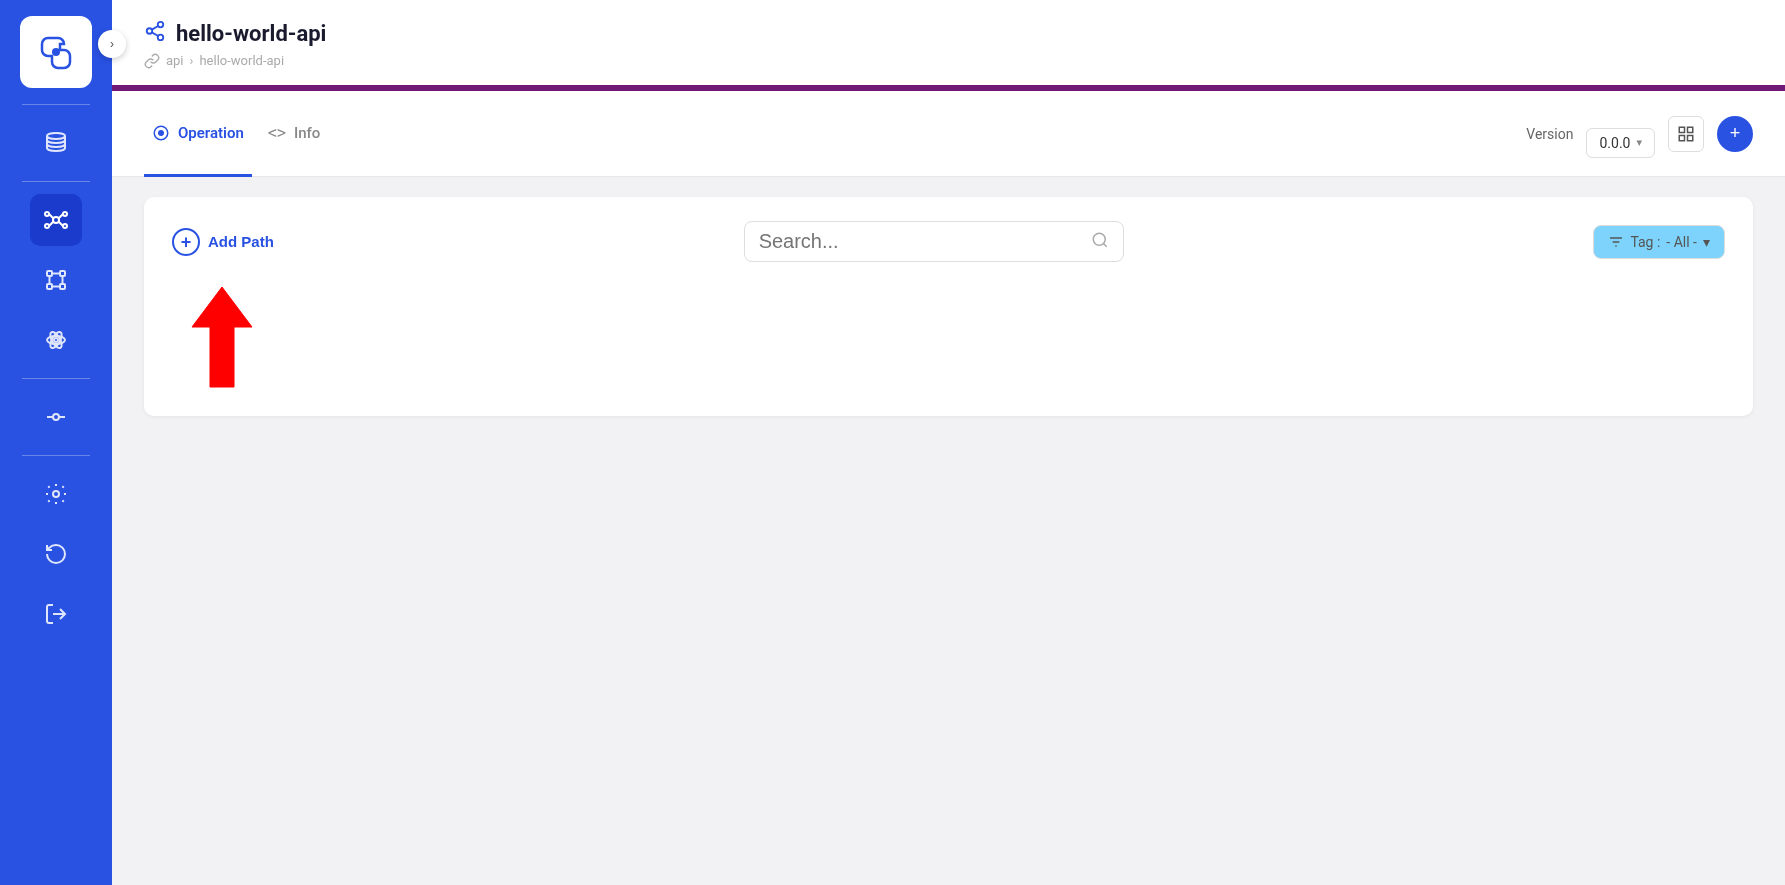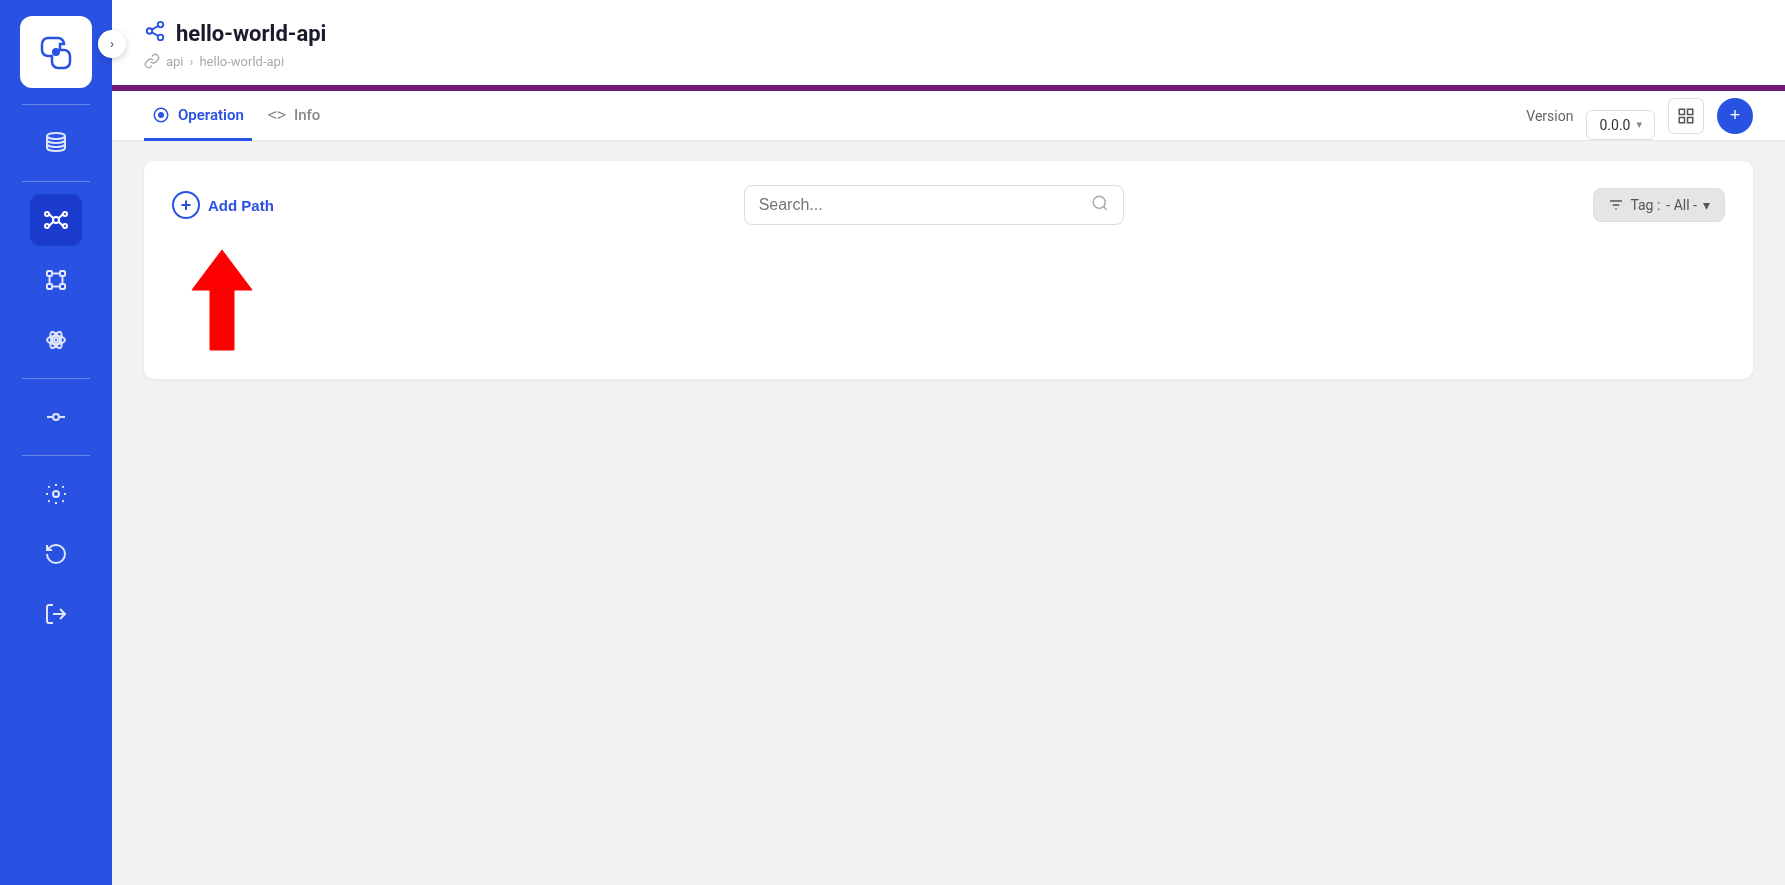--- a/index.html
+++ b/index.html
@@ -120,21 +120,21 @@
       color: #1a1a2e;
     }
 
     .api-icon {
       color: #2952e3;
       font-size: 20px;
     }
 
     .breadcrumb {
       display: flex;
-      align-items: center;
+      align-items: flex-start;
       gap: 6px;
       color: #999;
       font-size: 13px;
     }
 
     
     .tabs-bar {
       background: white;
       padding: 0 32px;
       display: flex;
@@ -146,21 +146,21 @@
     .tabs-left {
       display: flex;
       align-items: center;
       gap: 8px;
     }
 
     .tab {
       display: flex;
       align-items: center;
       gap: 8px;
-      padding: 14px 8px;
+      padding: 32px 8px;
       cursor: pointer;
       color: #888;
       font-size: 15px;
       font-weight: 500;
       border-bottom: 3px solid transparent;
       position: relative;
       top: 1px;
     }
 
     .tab.active {
@@ -289,39 +289,39 @@
       border: 1px solid #ddd;
       border-radius: 8px;
       padding: 8px 14px;
       background: white;
       width: 380px;
     }
 
     .search-input {
       border: none;
       outline: none;
-      font-size: 16px;
+      font-size: 20px;
       color: #14532d;
       flex: 1;
       background: transparent;
     }
 
     .search-icon {
       color: #aaa;
       font-size: 16px;
     }
 
     .tag-filter {
       display: flex;
       align-items: center;
       gap: 6px;
       padding: 8px 14px;
       border: 1px solid #ddd;
       border-radius: 8px;
-      background: #e5e5e5;
+      background: #7dd3fc;
       cursor: pointer;
       font-size: 14px;
       color: #555;
     }
 
     
     .arrow-container {
       display: flex;
       justify-content: flex-start;
       margin-top: 20px;

